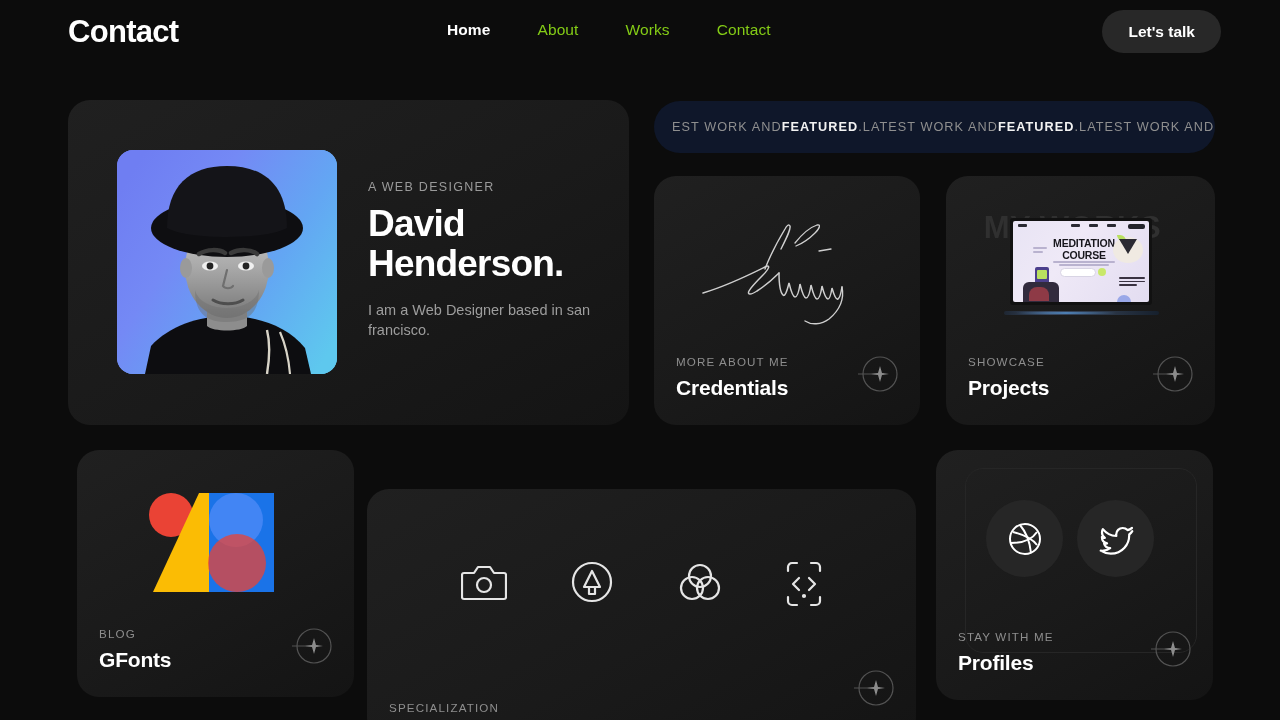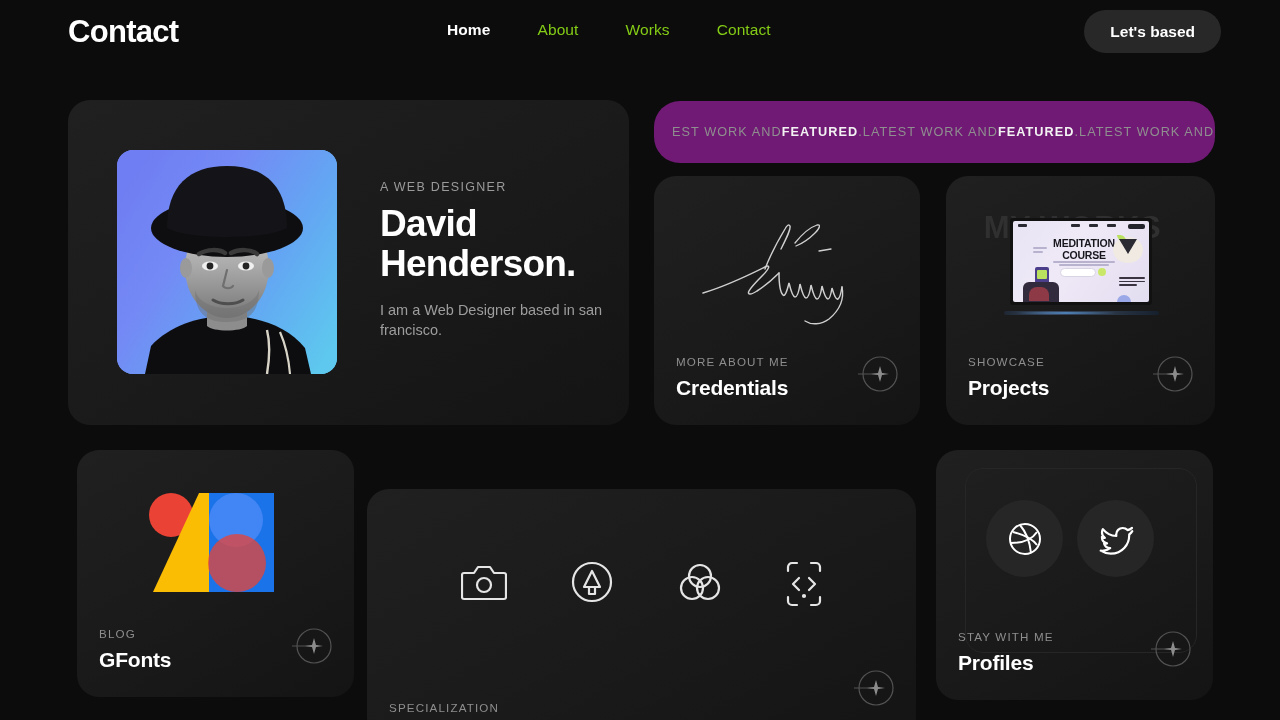--- a/index.html
+++ b/index.html
@@ -54,40 +54,40 @@
 
   
   #hero { left:68px; top:100px; width:561px; height:325px; }
   .hero-inner { position:relative; width:100%; height:100%; }
   .portrait {
     position:absolute; left:49px; top:50px; width:220px; height:224px;
     border-radius:16px; overflow:hidden;
     background:linear-gradient(110deg,#6f7ef2 0%,#6f8ff5 25%,#63a6f3 55%,#5ec6ef 100%);
   }
   .portrait svg { position:absolute; left:0; top:0; }
-  .hero-text { position:absolute; left:300px; top:80px; width:240px;margin-left:12px; }
+  .hero-text { position:absolute; left:300px; top:80px; width:240px; }
   .eyebrow {
     font-size:12.5px; letter-spacing:1.3px; color:#9a9a9a; text-transform:uppercase;
   }
   .hero-name {
     margin-top:10px; font-size:37px; line-height:40px;
     font-weight:bold; color:#ffffff; letter-spacing:-0.8px;
   }
   .hero-desc {
     margin-top:16px; font-size:14.5px; line-height:20px; color:#9d9d9d;
   }
 
   
   .arrow-btn { position:absolute; width:40px; height:40px; cursor:pointer; }
   .arrow-btn svg { display:block; }
 
   
   #marquee {
-    position:absolute; left:654px; top:101px; width:561px; height:62px;
-    background:#701a75; border-radius:26px; overflow:hidden;
+    position:absolute; left:654px; top:101px; width:561px; height:52px;
+    background:#0f172a; border-radius:26px; overflow:hidden;
     display:flex; align-items:center;
   }
   .marquee-track {
     display:flex; white-space:nowrap; padding-left:18px; gap:0;
     font-size:12.7px; letter-spacing:1.05px; color:#8f8f8f;
   }
   .marquee-track b { color:#f2f2f2; font-weight:bold; }
 
   
   #credentials { left:654px; top:176px; width:266px; height:249px; }
@@ -182,21 +182,21 @@
   <div class="header">
     <div class="logo">Contact</div>
 
     <div class="nav">
       <div class="nav-item active">Home</div>
       <div class="nav-item">About</div>
       <div class="nav-item">Works</div>
       <div class="nav-item">Contact</div>
     </div>
 
-    <button class="cta">Let's based</button>
+    <button class="cta">Let's talk</button>
   </div>
 
   <div class="card card-grad" id="hero">
     <div class="hero-inner">
 
       <div class="portrait">
         <svg width="220" height="224" viewBox="0 0 220 224">
           <defs>
             <linearGradient id="pg" x1="0" y1="0.2" x2="1" y2="0.85">
               <stop offset="0" stop-color="#6f7ef2"></stop>

